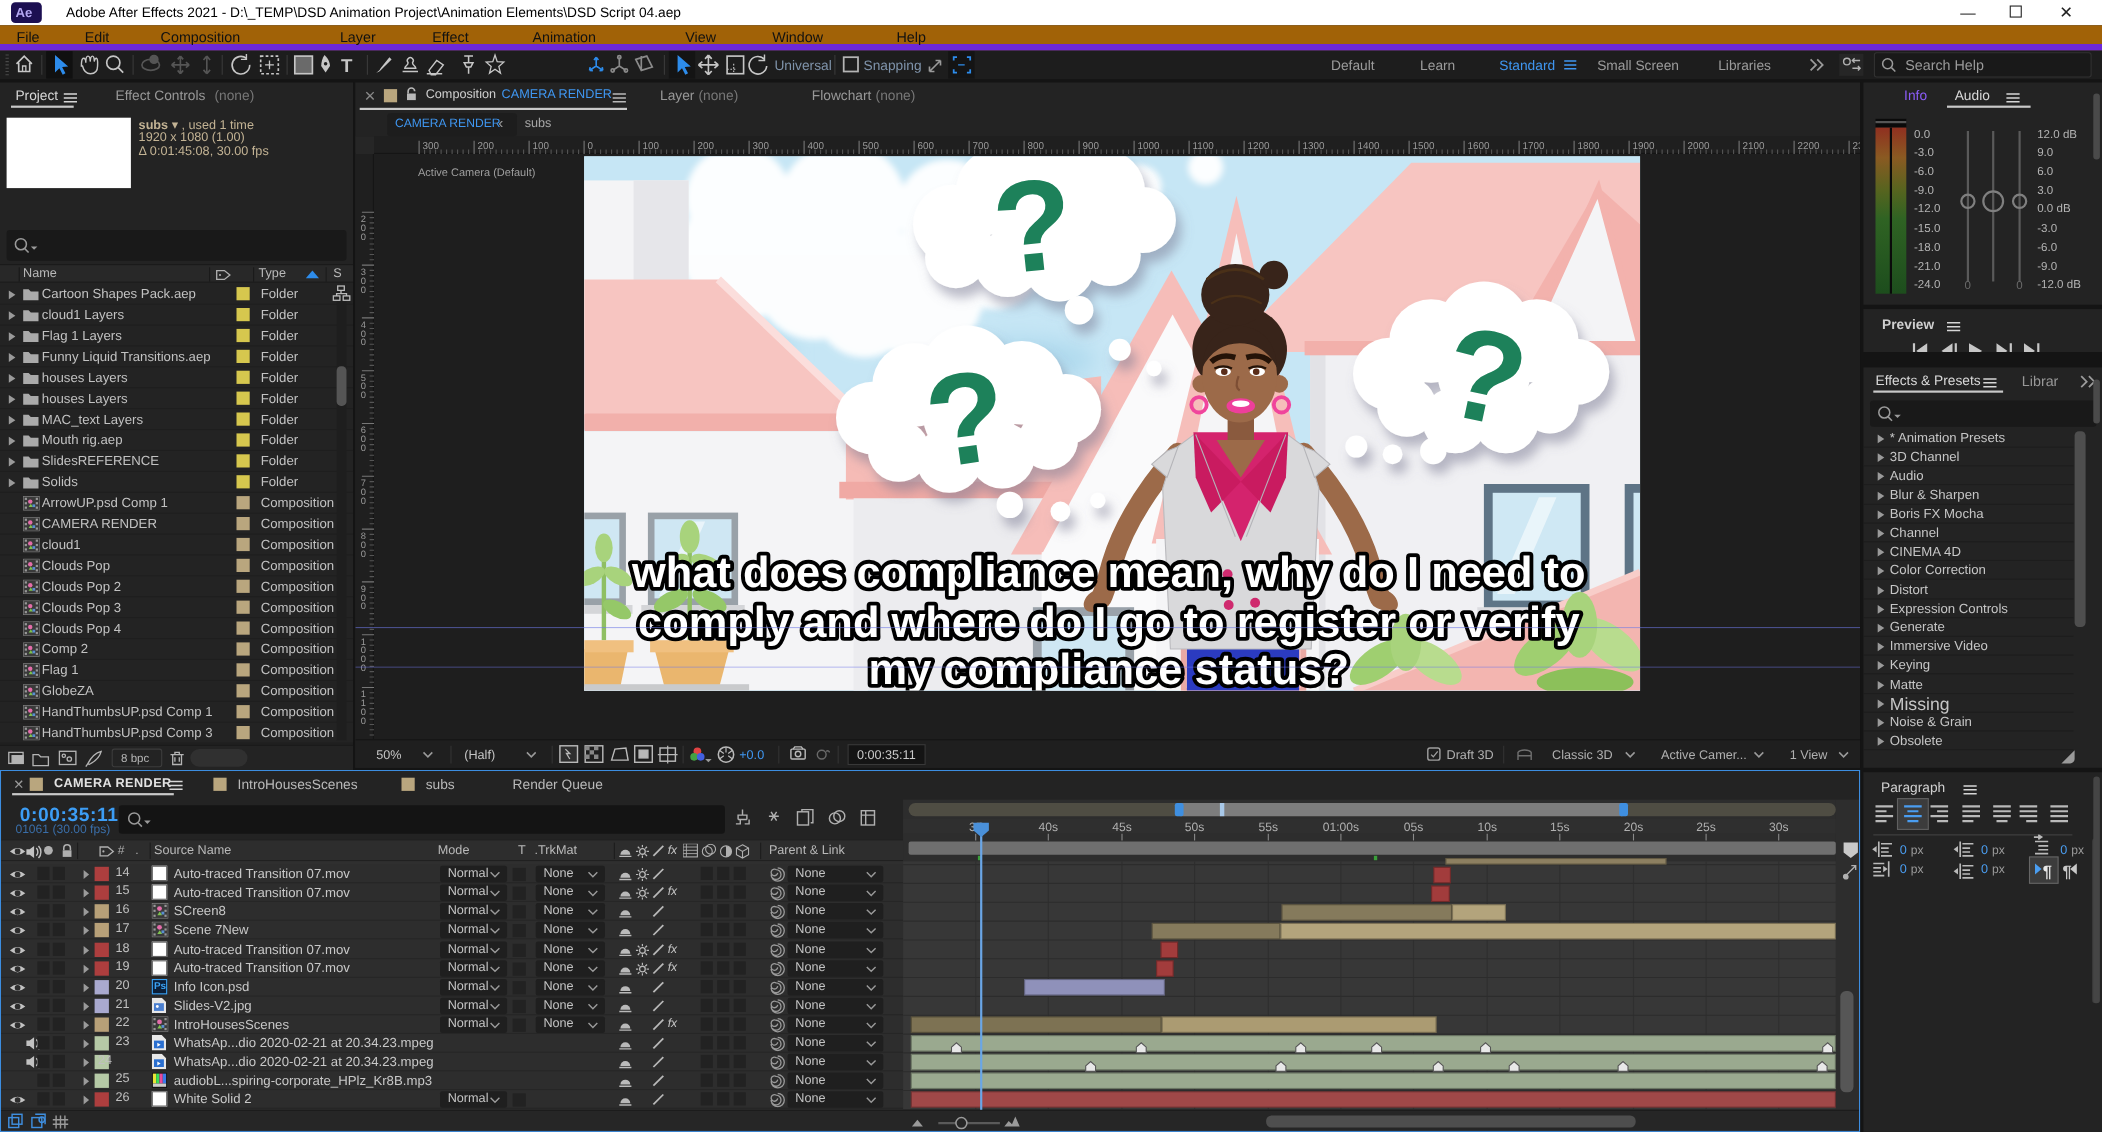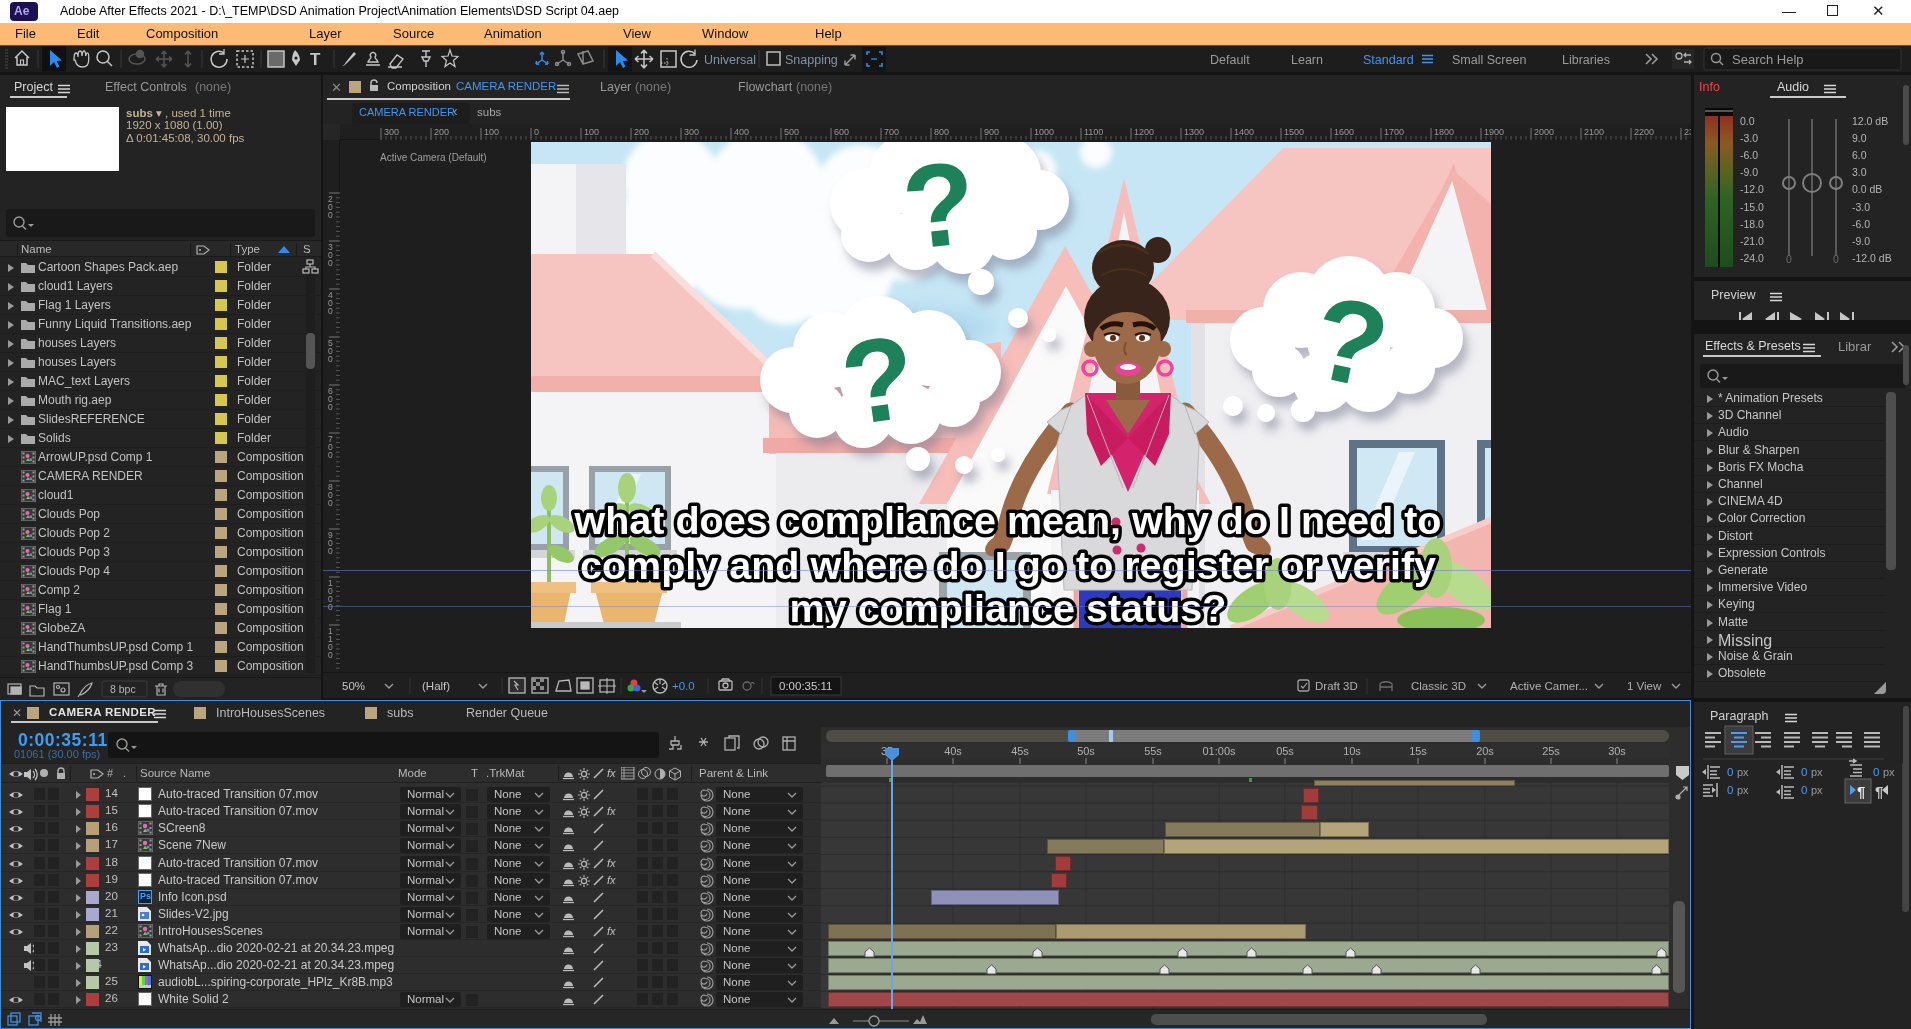--- a/index.html
+++ b/index.html
@@ -15,26 +15,26 @@
 
 <div class="abs" style="left:0;top:0;width:1911px;height:23px;background:#ffffff;">
   <div class="abs" style="left:10px;top:2px;width:28px;height:19px;background:#1c0f52;border-radius:4px;"></div>
   <div class="txt" style="left:14px;top:4px;font-size:12px;font-weight:bold;color:#b3a6f2;">Ae</div>
   <div class="txt" style="left:60px;top:4px;font-size:12.5px;color:#000;">Adobe After Effects 2021 - D:\_TEMP\DSD Animation Project\Animation Elements\DSD Script 04.aep</div>
   <div class="txt" style="left:1782px;top:3px;font-size:14px;color:#222;">—</div>
   <div class="abs" style="left:1827px;top:5px;width:11px;height:11px;border:1.2px solid #222;"></div>
   <div class="txt" style="left:1872px;top:2px;font-size:15px;color:#222;">✕</div>
 </div>
 
-<div class="abs" style="left:0;top:23px;width:1911px;height:23px;background:#fdba74;border-bottom:1px solid #6d28d9;">
+<div class="abs" style="left:0;top:23px;width:1911px;height:23px;background:#a16207;border-bottom:6px solid #6d28d9;">
   <div class="txt" style="left:15px;top:3px;font-size:13px;color:#111;">File</div>
   <div class="txt" style="left:77px;top:3px;font-size:13px;color:#111;">Edit</div>
   <div class="txt" style="left:146px;top:3px;font-size:13px;color:#111;">Composition</div>
   <div class="txt" style="left:309px;top:3px;font-size:13px;color:#111;">Layer</div>
-  <div class="txt" style="left:393px;top:3px;font-size:13px;color:#111;">Source</div>
+  <div class="txt" style="left:393px;top:3px;font-size:13px;color:#111;">Effect</div>
   <div class="txt" style="left:484px;top:3px;font-size:13px;color:#111;">Animation</div>
   <div class="txt" style="left:623px;top:3px;font-size:13px;color:#111;">View</div>
   <div class="txt" style="left:702px;top:3px;font-size:13px;color:#111;">Window</div>
   <div class="txt" style="left:815px;top:3px;font-size:13px;color:#111;">Help</div>
 </div>
 
 <div class="abs" id="toolbar" style="left:0;top:46px;width:1911px;height:26px;background:#1d1d1d;">
 <svg width="1911" height="26" style="position:absolute;left:0;top:0;">
   <g stroke="#c6c6c6" fill="none" stroke-width="1.5">
 
@@ -1268,21 +1268,21 @@
       <path d="M1155 11l4 4 4-4" fill="none" stroke="#9a9a9a" stroke-width="1.4"></path>
       <text x="1187" y="17" font-size="11.5" fill="#b0b0b0" font-family="Liberation Sans">Active Camer...</text>
       <path d="M1272 11l4 4 4-4" fill="none" stroke="#9a9a9a" stroke-width="1.4"></path>
       <text x="1304" y="17" font-size="11.5" fill="#b0b0b0" font-family="Liberation Sans">1 View</text>
       <path d="M1349 11l4 4 4-4" fill="none" stroke="#9a9a9a" stroke-width="1.4"></path>
     </svg>
   </div>
 </div>
 
 <div class="panel" id="audiopanel" style="left:1694px;top:75px;width:217px;height:202px;overflow:hidden;">
-  <div class="txt" style="left:5px;top:5px;font-size:12.5px;color:#ef4444;">Info</div>
+  <div class="txt" style="left:37px;top:5px;font-size:12.5px;color:#8b5cf6;">Info</div>
   <div class="txt" style="left:83px;top:5px;font-size:12.5px;color:#d8d8d8;">Audio</div>
   <svg width="16" height="14" style="position:absolute;left:129px;top:8px;">
       <g stroke="#d6d6d6" stroke-width="1.4">
         <path d="M1 2.5h12M1 6h12M1 9.5h12"></path>
       </g>
     </svg>
   <div class="ul" style="left:76px;top:21px;width:76px;"></div>
   <svg width="217" height="202" style="position:absolute;left:0;top:0;">
     <rect x="11" y="33" width="28" height="8" fill="#0a0a0a"></rect>
     <rect x="11" y="35" width="28" height="2" fill="#555"></rect>
@@ -1322,21 +1322,21 @@
     </g>
     <g fill="none" stroke="#7f7f7f" stroke-width="2">
       <circle cx="95" cy="108" r="6"></circle>
         <circle cx="118" cy="108" r="9"></circle>
         <circle cx="142" cy="108" r="6"></circle>
     </g>
     <text x="92" y="188" font-size="10.5" fill="#6a6a6a" font-family="Liberation Sans">0</text>
     <text x="139" y="188" font-size="10.5" fill="#6a6a6a" font-family="Liberation Sans">0</text>
   </svg>
   </div>
-<div class="panel" id="previewpanel" style="left:1694px;top:281px;width:217px;height:39px;overflow:hidden;">
+<div class="panel" id="previewpanel" style="left:1694px;top:281px;width:217px;height:39px;overflow:hidden;font-weight:bold;">
   <div class="txt" style="left:17px;top:7px;font-size:12.5px;color:#d0d0d0;">Preview</div>
   <svg width="16" height="14" style="position:absolute;left:75px;top:10px;">
       <g stroke="#d6d6d6" stroke-width="1.4">
         <path d="M1 2.5h12M1 6h12M1 9.5h12"></path>
       </g>
     </svg>
   <svg width="217" height="24" style="position:absolute;left:0;top:27px;">
     <g fill="#c6c6c6">
       <path d="M45 4v14h2V4zM58 4L48 11l10 7z"></path>
       <path d="M81 4L71 11l10 7zM83 4v14h2V4z"></path>

